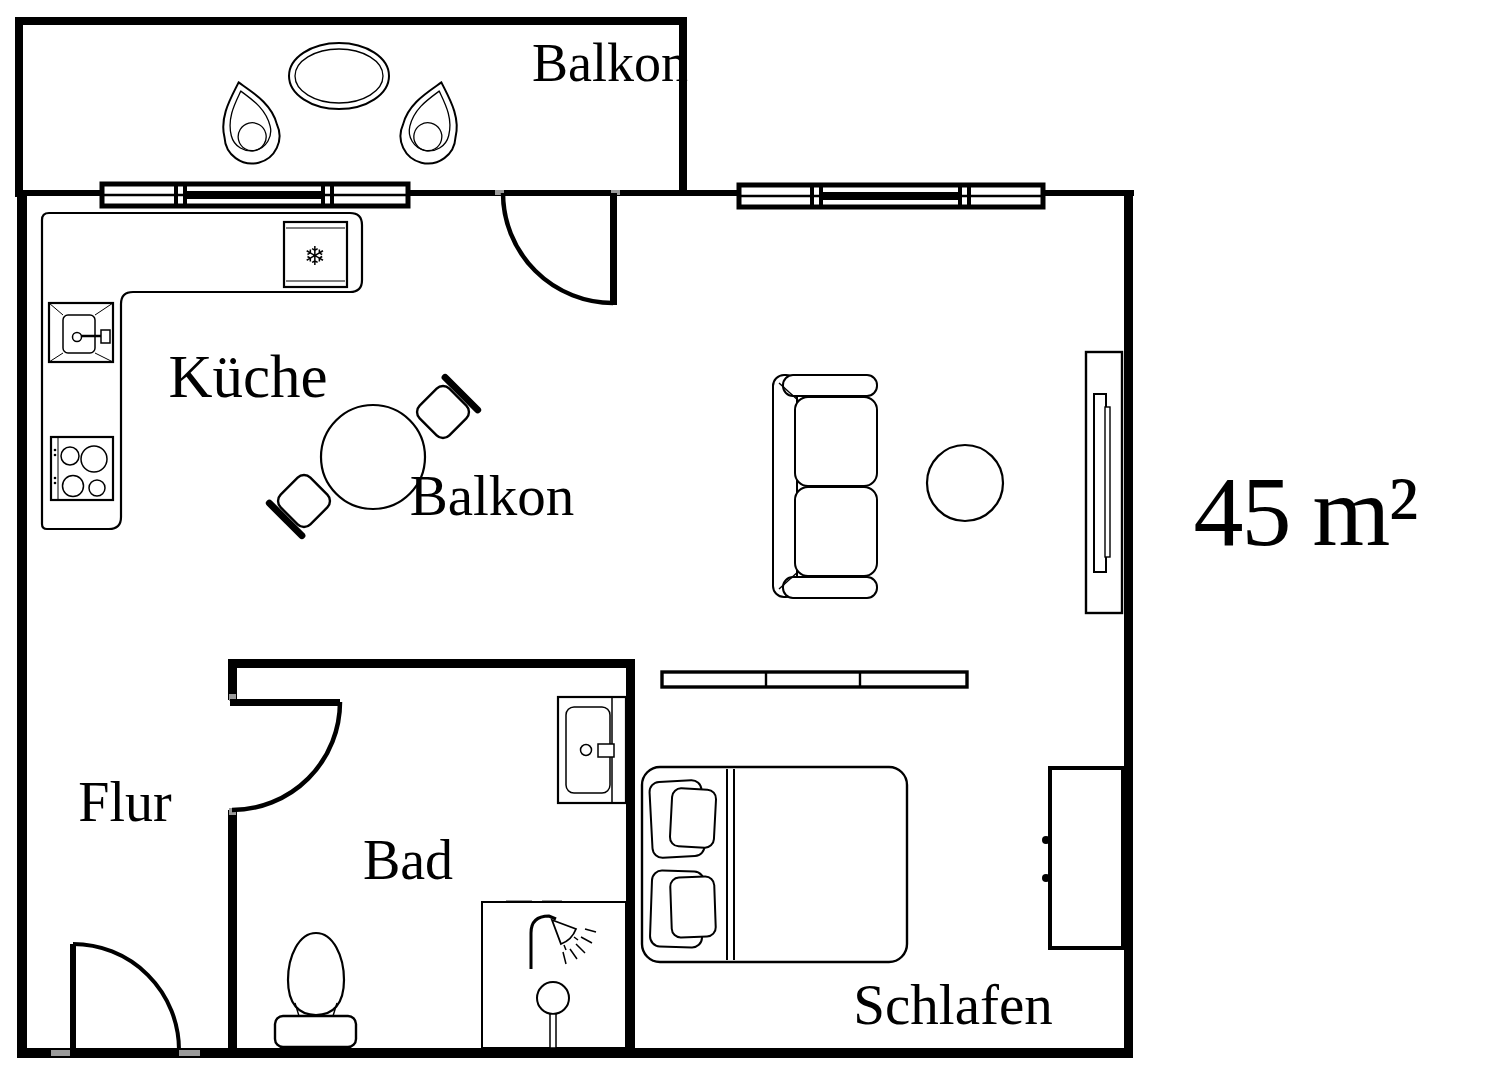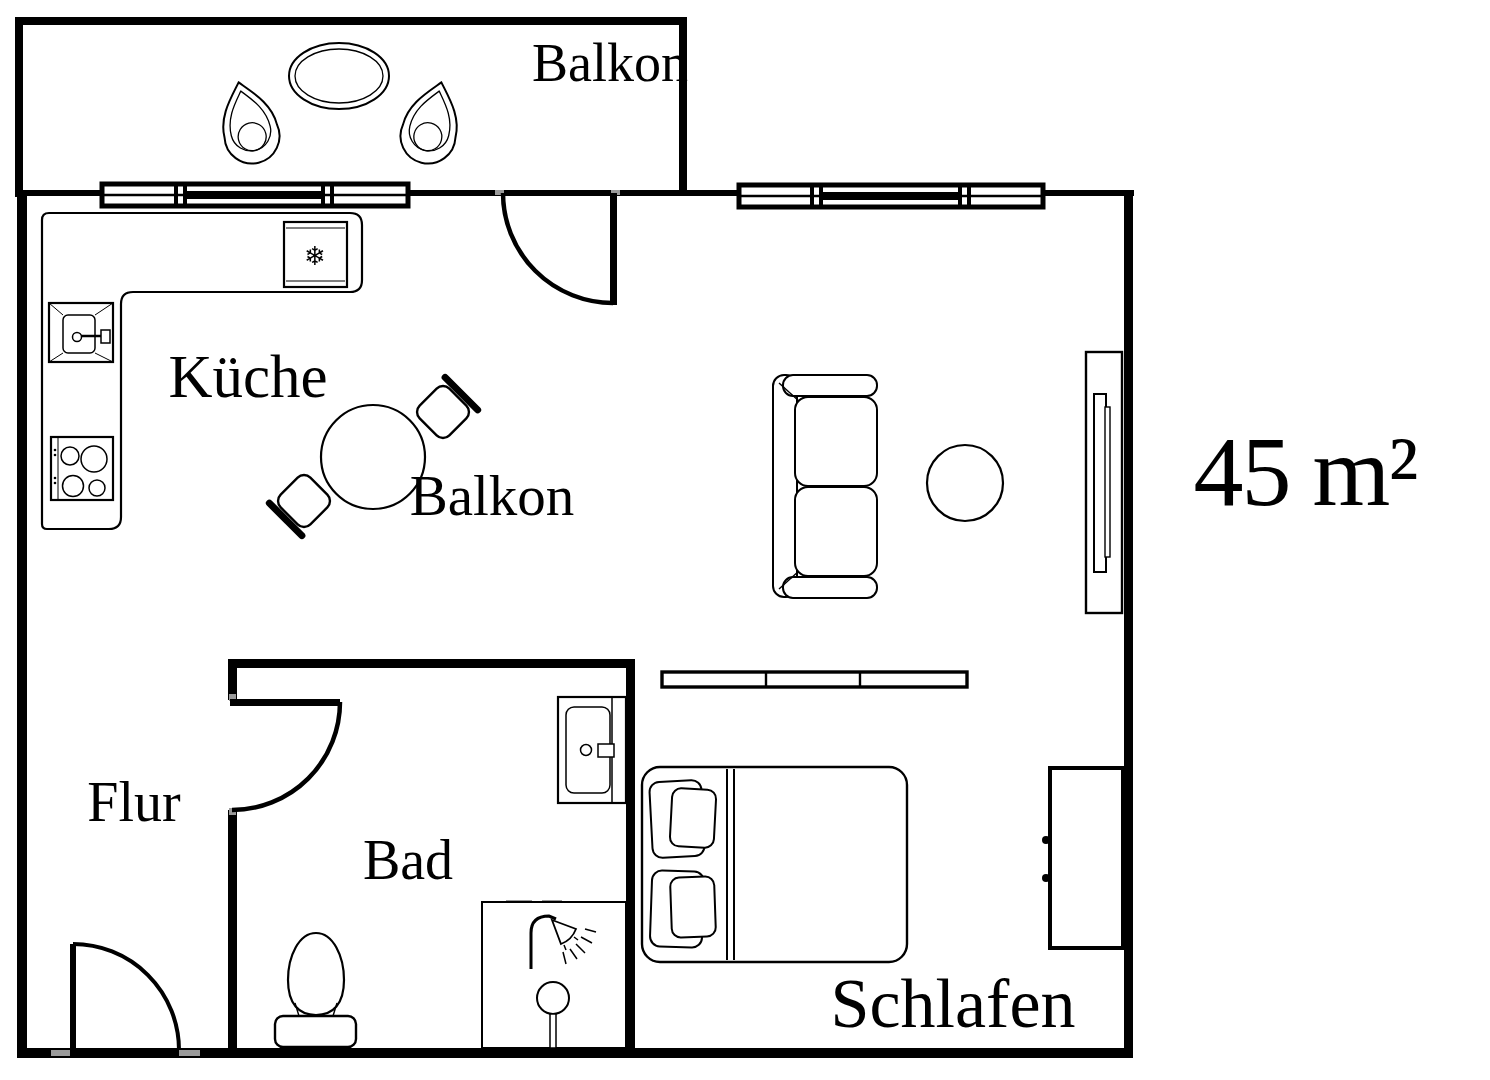--- a/index.html
+++ b/index.html
@@ -5,24 +5,24 @@
   html,body{margin:0;padding:0;background:#fff;}
   #plan{position:relative;width:1490px;height:1080px;background:#ffffff;overflow:hidden;
         font-family:"Liberation Serif",serif;}
   #plan svg{position:absolute;left:0;top:0;}
   .lbl{position:absolute;transform:translate(-50%,-50%);color:#000;white-space:nowrap;
        font-family:"Liberation Serif",serif;line-height:1;}
   .lbl-balkon{left:562px;top:63px;font-size:54px;margin-left:48px;}
   .lbl-wohnen{left:885px;top:289px;font-size:61px;}
   .lbl-kueche{left:248px;top:376px;font-size:61px;}
   .lbl-essen{left:492px;top:495px;font-size:57px;}
-  .lbl-flur{left:125px;top:802px;font-size:56px;margin-left:9px;}
+  .lbl-flur{left:125px;top:802px;font-size:56px;}
   .lbl-bad{left:408px;top:824px;font-size:56px;margin-top:36px;}
-  .lbl-schlafen{left:953px;top:1004px;font-size:70px;}
-  .lbl-area{left:1305px;top:472px;font-size:100px;letter-spacing:-2px;}
+  .lbl-schlafen{left:953px;top:1004px;font-size:57px;}
+  .lbl-area{left:1305px;top:512px;font-size:100px;letter-spacing:-2px;}
 </style>
 </head>
 <body>
 
 <div id="plan">
 <svg width="1490" height="1080" viewBox="0 0 1490 1080">
   <rect x="0" y="0" width="1490" height="1080" fill="#ffffff"></rect>
 
   <g fill="#000">
     <rect x="15" y="17" width="672" height="8"></rect>

